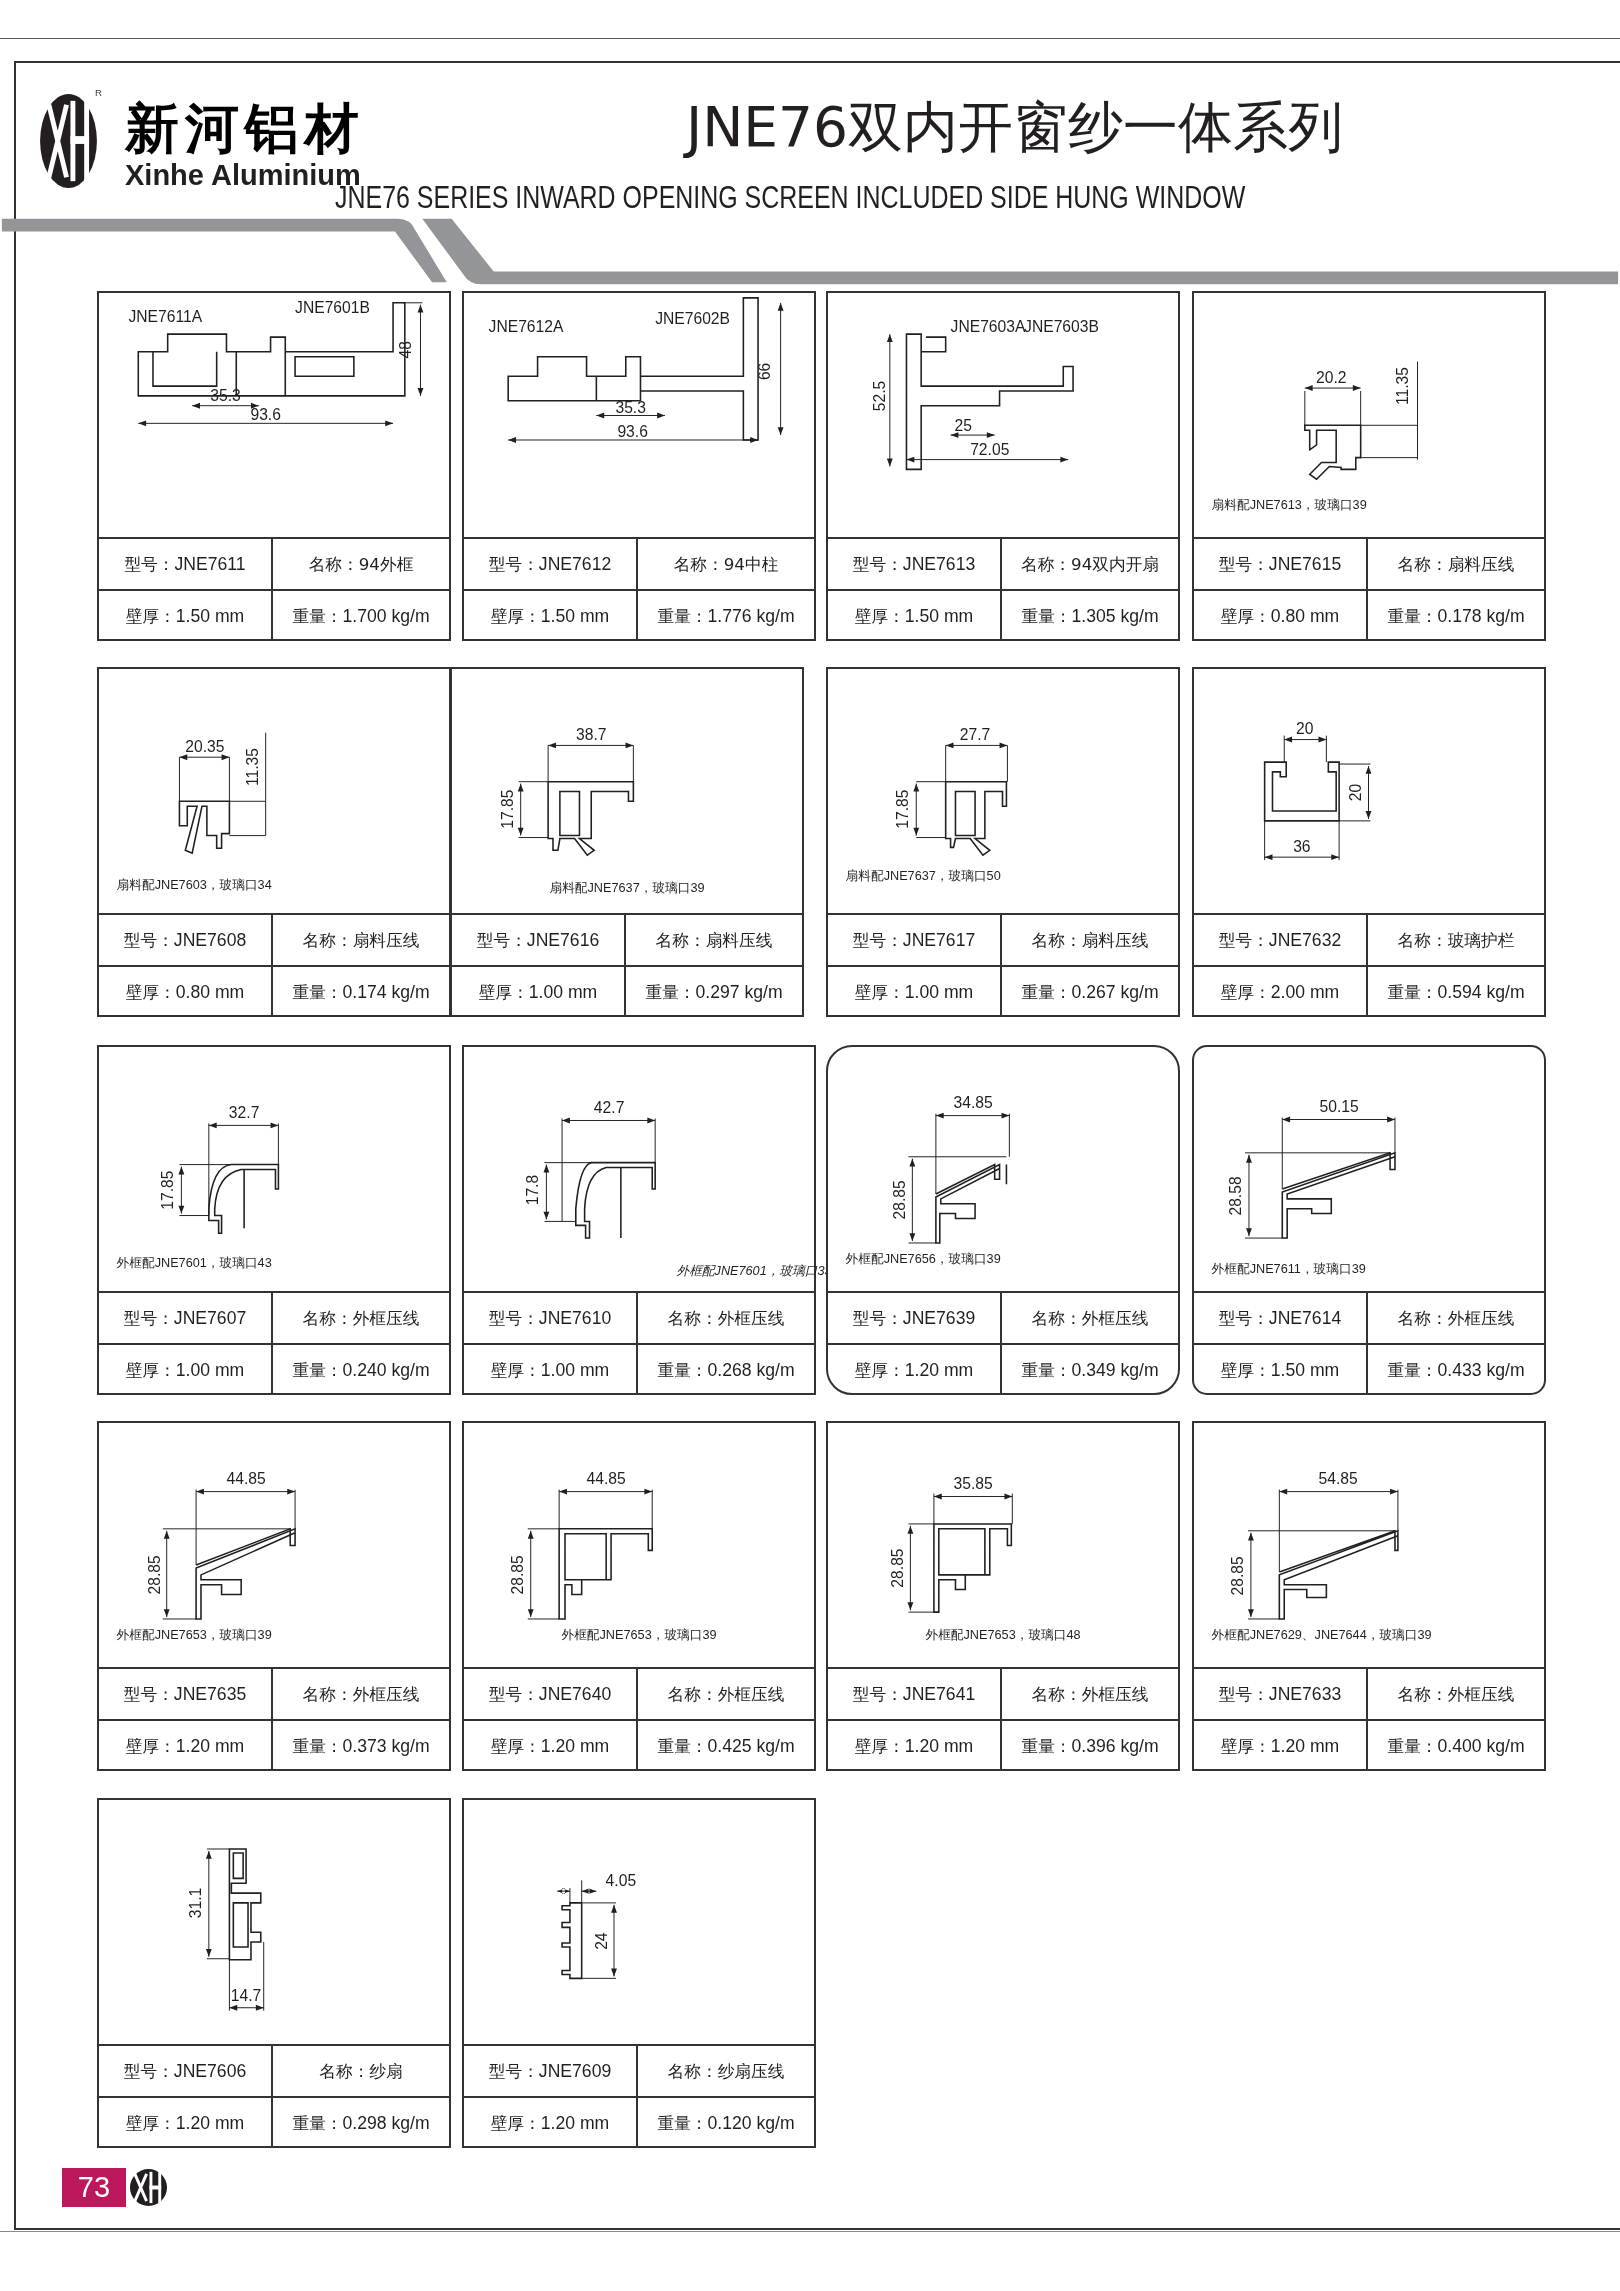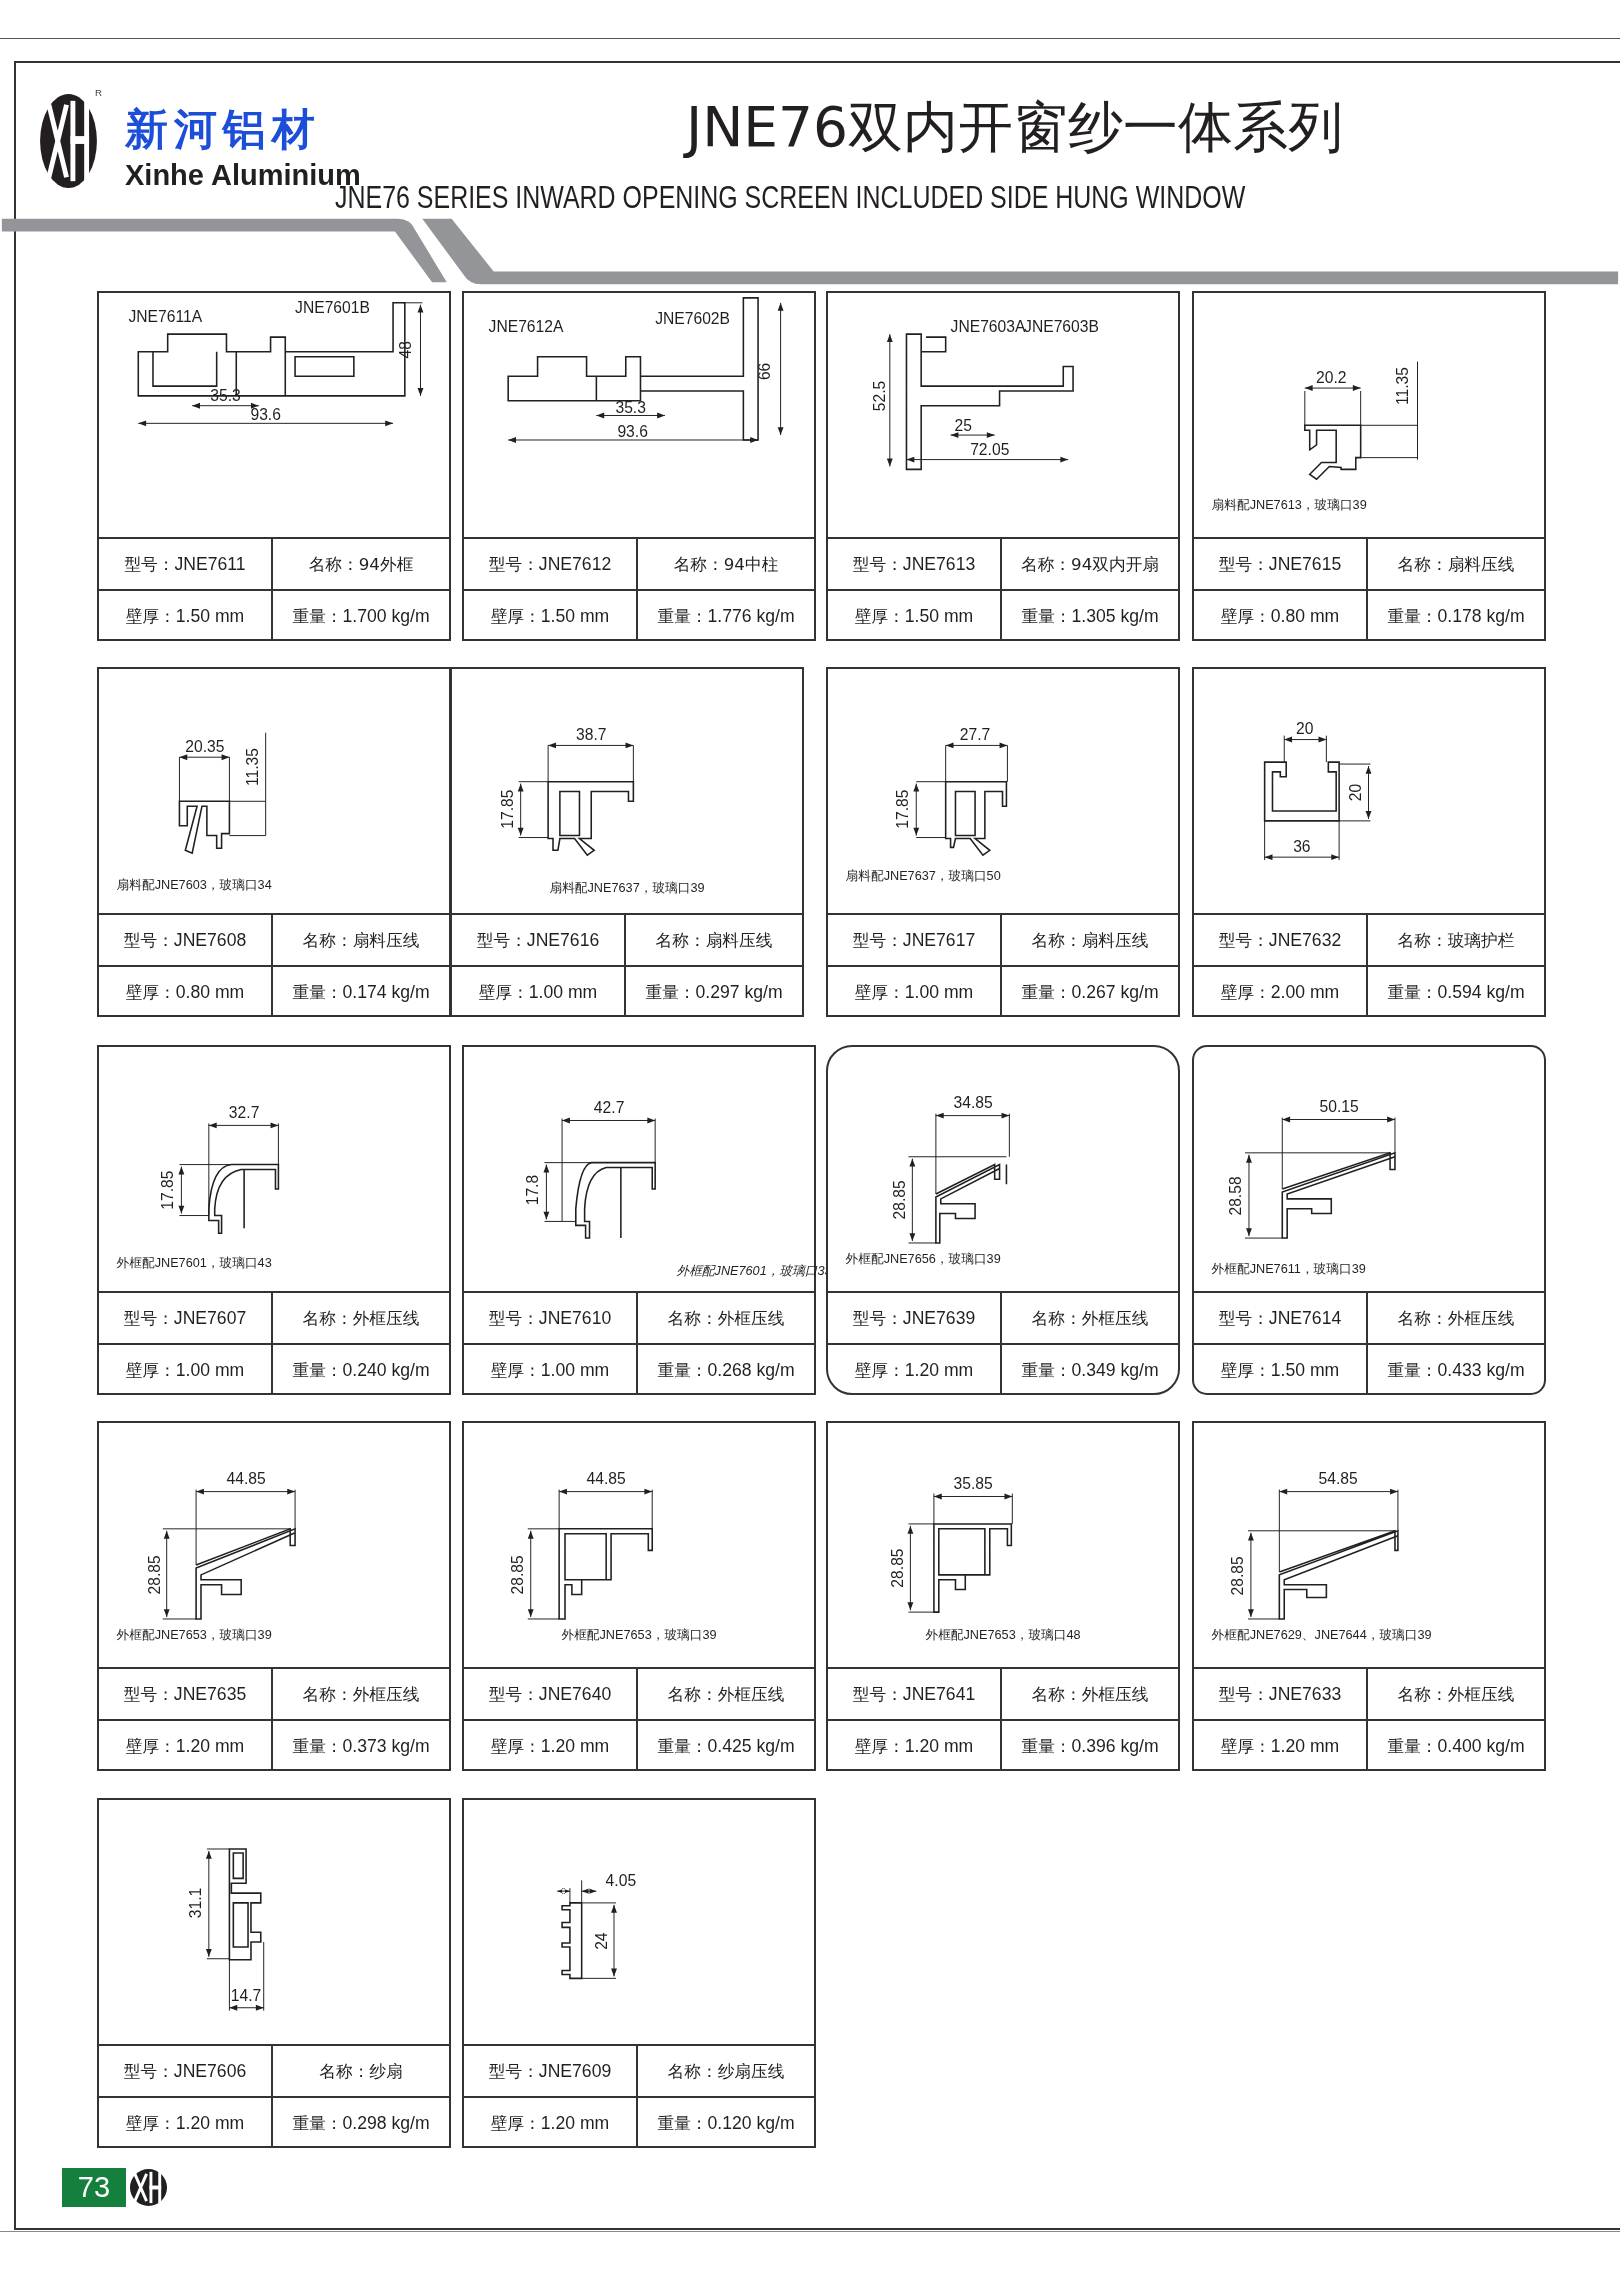--- a/index.html
+++ b/index.html
@@ -5,22 +5,22 @@
   html, body { margin:0; padding:0; background:#ffffff; }
   body { width:1620px; height:2292px; position:relative; overflow:hidden;
          font-family:"Liberation Sans","DejaVu Sans",sans-serif; color:#231f20; }
   .outer-frame { position:absolute; left:0; top:38px; width:1620px; height:2194px;
                  border-top:1.5px solid #555; border-bottom:1.5px solid #888; box-sizing:border-box; }
   .inner-frame { position:absolute; left:13.7px; top:61px; width:1617px; height:2169px;
                  border-left:2px solid #333; border-top:2px solid #333; border-bottom:2px solid #333; box-sizing:border-box; }
   .header-band { position:absolute; left:0; top:206px; width:1620px; height:88px; }
   .logo { position:absolute; left:39px; top:93px; width:59px; height:96px; }
   .logo-reg { position:absolute; left:95px; top:87px; font-size:9.8px; color:#444; }
-  .brand-cn { position:absolute; left:125px; top:100px; font-size:43px; font-weight:bold;
-              letter-spacing:5.9px; color:#1d4ed8; font-family:Liberation Sans, sans-serif; line-height:59px; }
+  .brand-cn { position:absolute; left:125px; top:100px; font-size:54px; font-weight:bold;
+              letter-spacing:5.9px; color:#000000; font-family:Liberation Serif, serif; line-height:59px; }
   .brand-en { position:absolute; left:125px; top:160px; font-size:29px; font-weight:bold;
               color:#231f20; line-height:31px; }
   .title-cn { position:absolute; left:686px; top:96px; font-size:55px; color:#231f20;
               font-family:"DejaVu Sans",sans-serif; line-height:63px; white-space:nowrap; }
   .title-en { position:absolute; left:335px; top:179px; font-size:32px; color:#231f20;
               transform:scaleX(0.78); transform-origin:left top; white-space:nowrap; line-height:37px; }
   .card { position:absolute; width:354px; height:350px; border:2px solid #333; box-sizing:border-box; background:#fff; }
   .card .drawing { position:absolute; left:0; top:0; width:350px; height:244px; }
   .card .note { position:absolute; left:0; width:350px; font-size:12.7px; color:#231f20; white-space:nowrap; }
   .card .spec { position:absolute; left:0; top:244px; width:350px; height:102px; border-top:2px solid #333; }
@@ -28,21 +28,21 @@
   .spec-row.r1 { top:0; border-bottom:2px solid #333; height:50px; }
   .spec-row.r2 { top:52px; height:50px; }
   .cell { display:flex; align-items:center; justify-content:center; font-size:17.6px; color:#231f20;
           box-sizing:border-box; white-space:nowrap; }
   .cell.c1 { width:174px; border-right:2px solid #333; }
   .cell.c2 { flex:1; }
   .cell .lab { font-family:"DejaVu Sans",sans-serif; font-size:16.7px; }
   svg .prof { fill:none; stroke:#231f20; stroke-width:1.6; }
   svg .dim { fill:none; stroke:#231f20; stroke-width:1; }
   svg text { font-family:"Liberation Sans",sans-serif; font-size:16px; fill:#231f20; }
-  .page-num { position:absolute; left:62px; top:2168px; width:64px; height:39px; background:#15803d;
+  .page-num { position:absolute; left:62px; top:2168px; width:64px; height:39px; background:#be185d;
               color:#fff; font-size:29px; display:flex; align-items:center; justify-content:center; }
   .page-logo { position:absolute; left:129px; top:2168px; width:39px; height:39px; }
 </style>
 </head>
 <body>
 
 <div class="outer-frame"></div>
 <div class="inner-frame"></div>
 
 <svg class="logo" viewBox="0 0 60 98">

